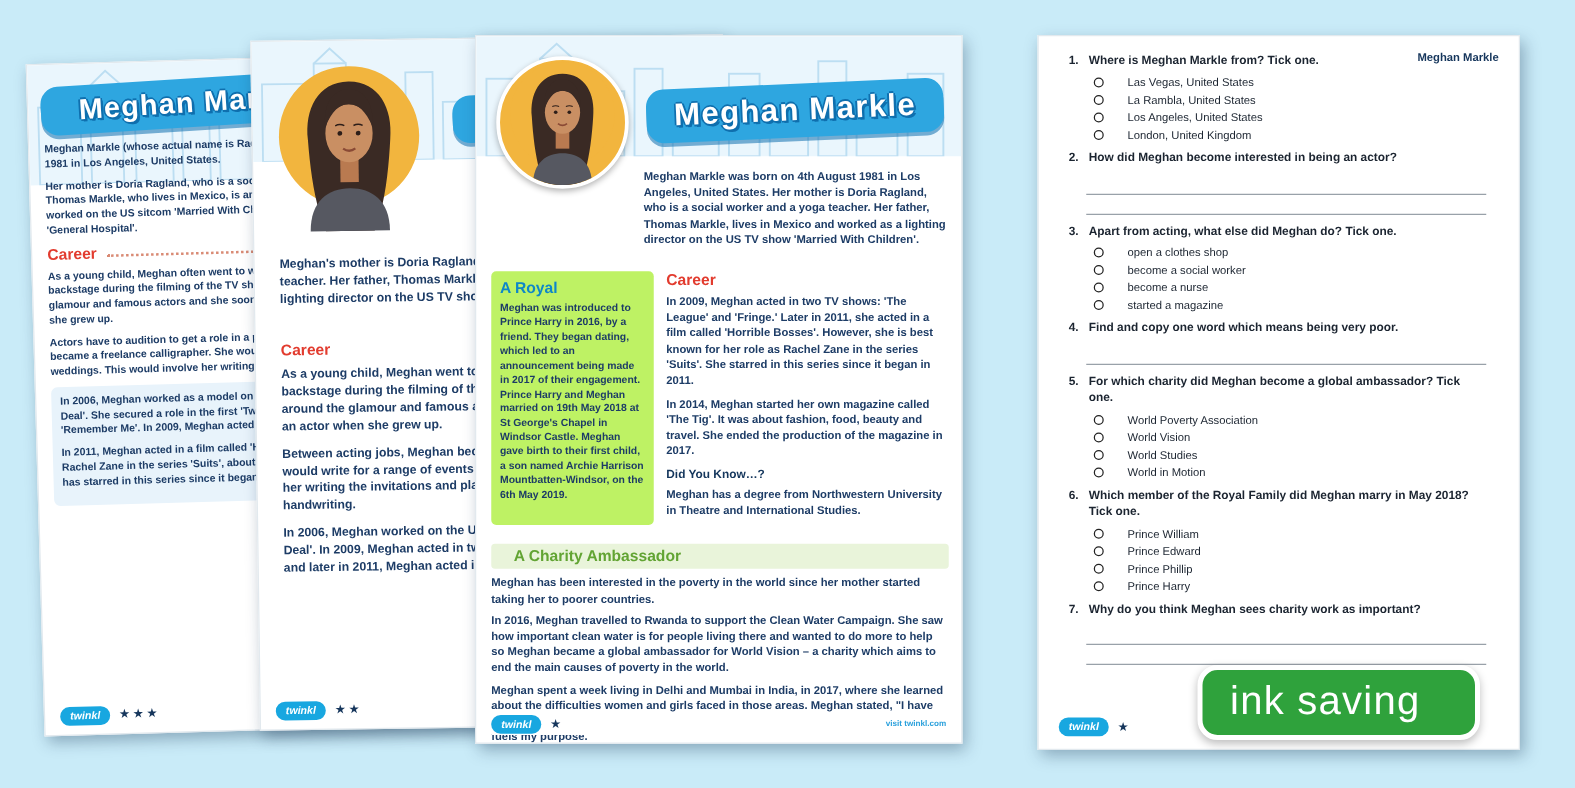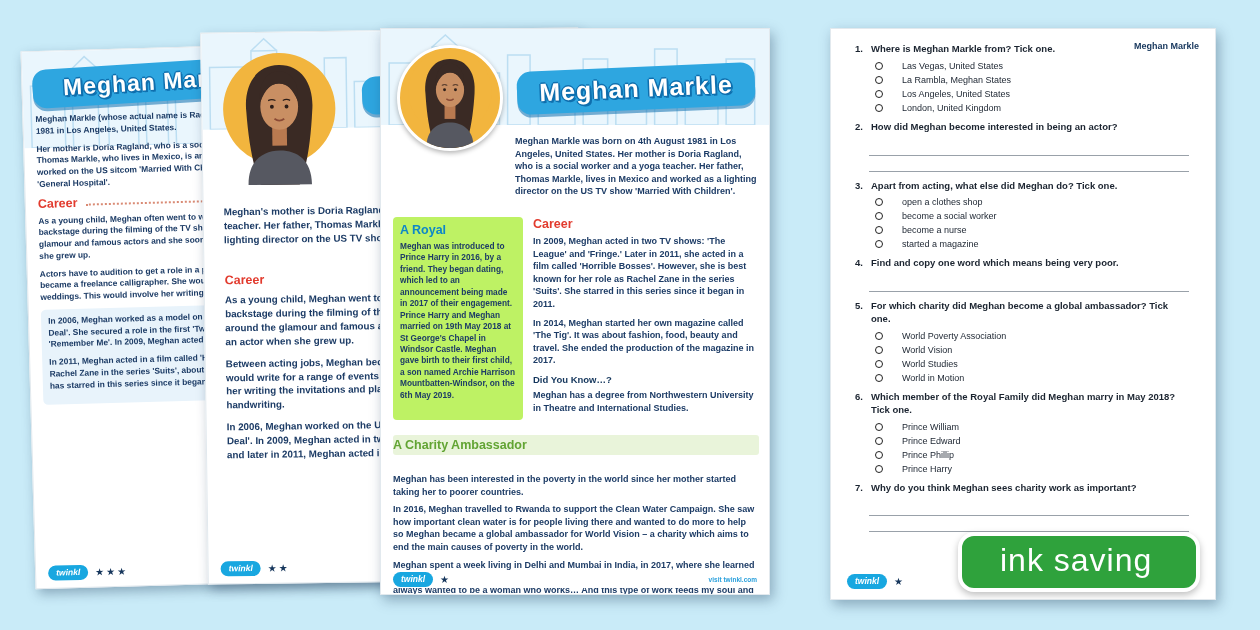--- a/index.html
+++ b/index.html
@@ -55,21 +55,21 @@
 
   
   #ws3 .intro   { position:absolute; top:106px; left:134px; width:246px; }
   #ws3 .cols    { position:absolute; top:188px; left:12px; width:366px; display:flex; gap:10px; }
   #ws3 .leftcol { width:130px; background:#bef264; border-radius:4px; padding:6px 7px; }
   #ws3 .leftcol p { font-size:8.3px; line-height:1.38; color:#1d3c66; font-weight:600; margin-top:4px; }
   #ws3 .rightcol { flex:1; }
   #ws3 .rightcol p { margin:4px 0 6px; }
   #ws3 .dyk-h { font-size:9.5px; font-weight:bold; color:#14365c; margin-top:7px; }
   #ws3 .charity { position:absolute; top:406px; left:12px; width:366px; }
-  #ws3 .charity-band { background:#e9f4da; border-radius:3px; padding:3px 0; margin-bottom:18px; }
+  #ws3 .charity-band { background:#e9f4da; border-radius:3px; padding:3px 18px; margin-bottom:5px; }
   #ws3 .charity p { margin:0 0 5px; }
 
   
   #ws2 .intro { position:absolute; top:172px; left:20px; width:346px; }
   #ws2 .body2 { position:absolute; top:240px; left:20px; width:346px; }
   #ws2 .body2 p { margin:6px 0 8px; }
 
   
   #ws1 .body1 { position:absolute; top:62px; left:12px; width:356px; }
   #ws1 .body1 p { margin-bottom:6px; }
@@ -97,21 +97,21 @@
   .q-opt    { display:flex; align-items:center; gap:19px; margin-bottom:4px; }
   .q-radio  { width:8px; height:8px; border:1.2px solid #222; border-radius:50%; flex:none; }
   .q-opt-label { font-size:9px; font-weight:500; color:#1b2430; }
   .q-lines  { margin:6px 0 2px 14px; }
   .q-line   { height:16px; border-bottom:1px solid #99a1a9; }
   .q-footer { position:absolute; bottom:10px; left:16px; display:flex; align-items:center; gap:7px; }
 
   
   .eco { position:absolute; left:958px; top:532px; z-index:8; }
   .eco-pill { background:#2fa23c; border:4px solid #fff; border-radius:16px;
-              padding:6px 44px 9px 38px; box-shadow:0 3px 7px rgba(0,0,0,.25); }
+              padding:6px 44px 9px 22px; box-shadow:0 3px 7px rgba(0,0,0,.25); }
   .eco-pill span { color:#fff; font-size:32px; font-weight:400; letter-spacing:1px; }
   .leaf-wrap { position:absolute; left:176px; top:-30px; width:88px; height:126px; z-index:2; }
   .leaf { position:absolute; left:5px; top:5px; width:78px; height:78px; background:#49ad3a;
           border:4px solid #fff; border-radius:0 100% 0 100%; transform:rotate(45deg);
           box-shadow:0 2px 6px rgba(0,0,0,.25); }
   .leaf-stem { position:absolute; left:38px; top:84px; width:9px; height:36px; background:#3f9f35;
                border:3px solid #fff; border-radius:5px; transform:rotate(10deg); }
   .leaf-label { position:absolute; left:0; top:42px; width:88px; text-align:center;
                 color:#fff; font-size:25px; font-weight:bold; font-style:italic; z-index:3;
                 text-shadow:0 1px 2px rgba(0,0,0,.2); }
@@ -286,21 +286,21 @@
         <span class="q-num">1.</span>
         <span>Where is Meghan Markle from? Tick one.</span>
       </div>
       <div class="q-options">
         <div class="q-opt">
             <span class="q-radio"></span>
             <span class="q-opt-label">Las Vegas, United States</span>
           </div>
         <div class="q-opt">
             <span class="q-radio"></span>
-            <span class="q-opt-label">La Rambla, Meghan States</span>
+            <span class="q-opt-label">La Rambla, United States</span>
           </div>
         <div class="q-opt">
             <span class="q-radio"></span>
             <span class="q-opt-label">Los Angeles, United States</span>
           </div>
         <div class="q-opt">
             <span class="q-radio"></span>
             <span class="q-opt-label">London, United Kingdom</span>
           </div>
       </div>

